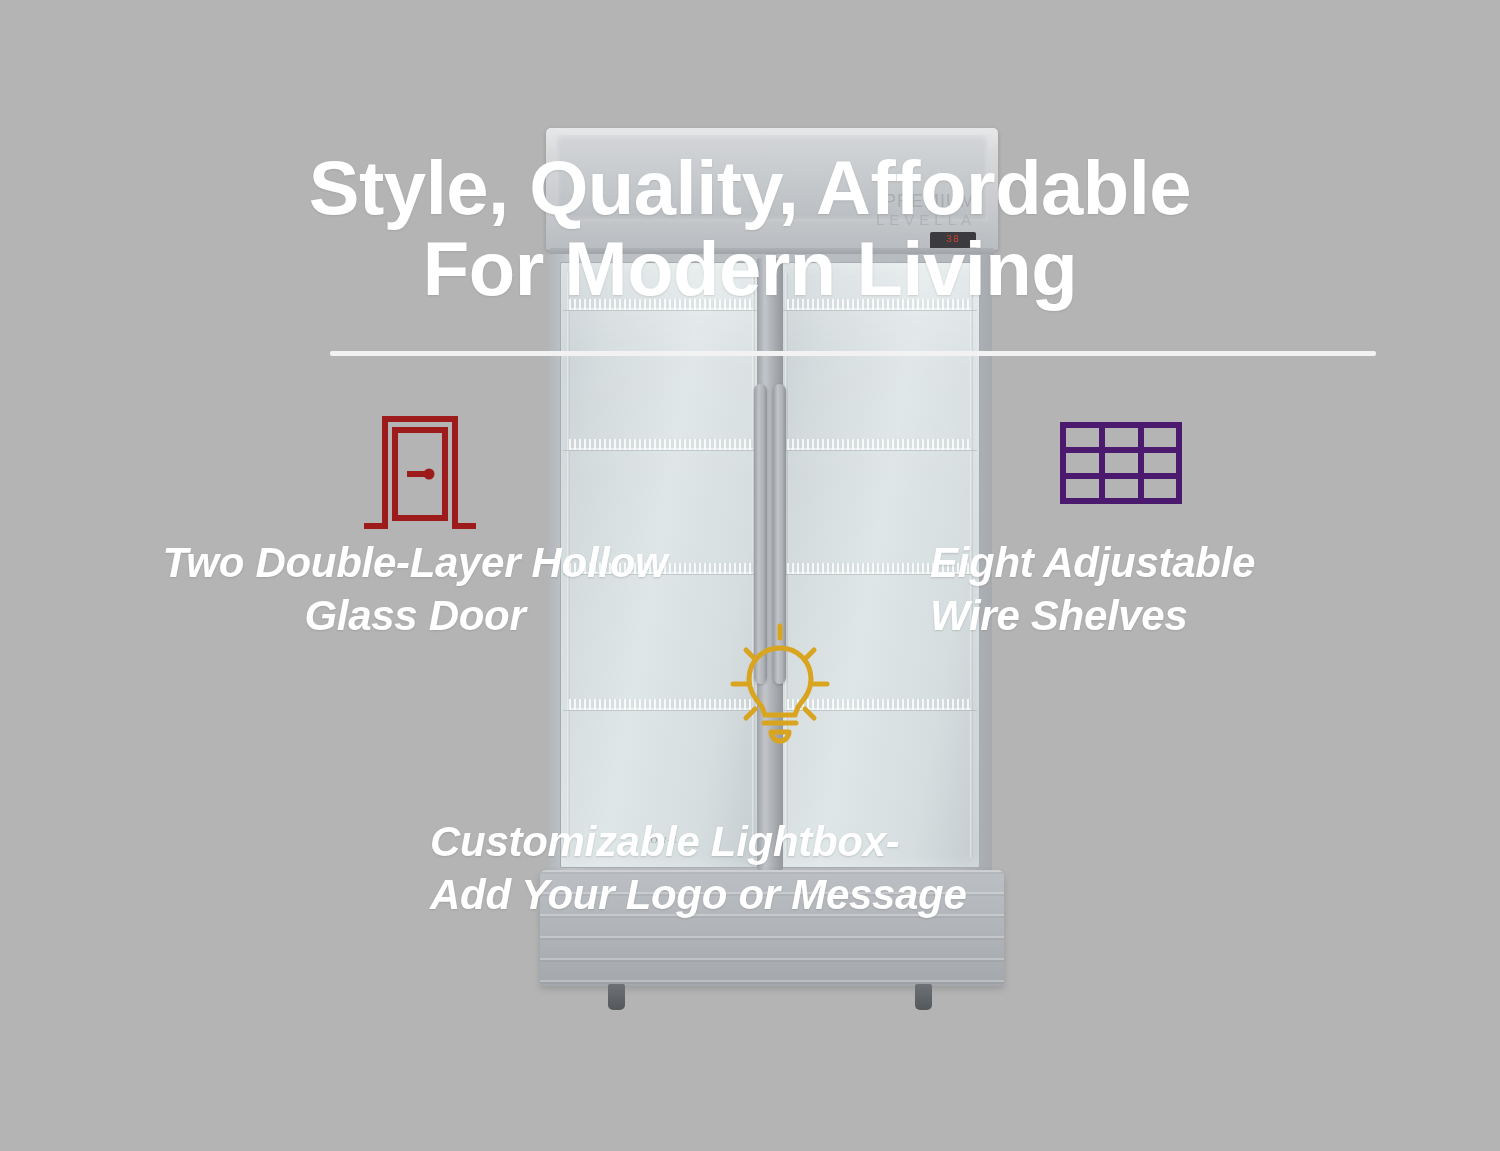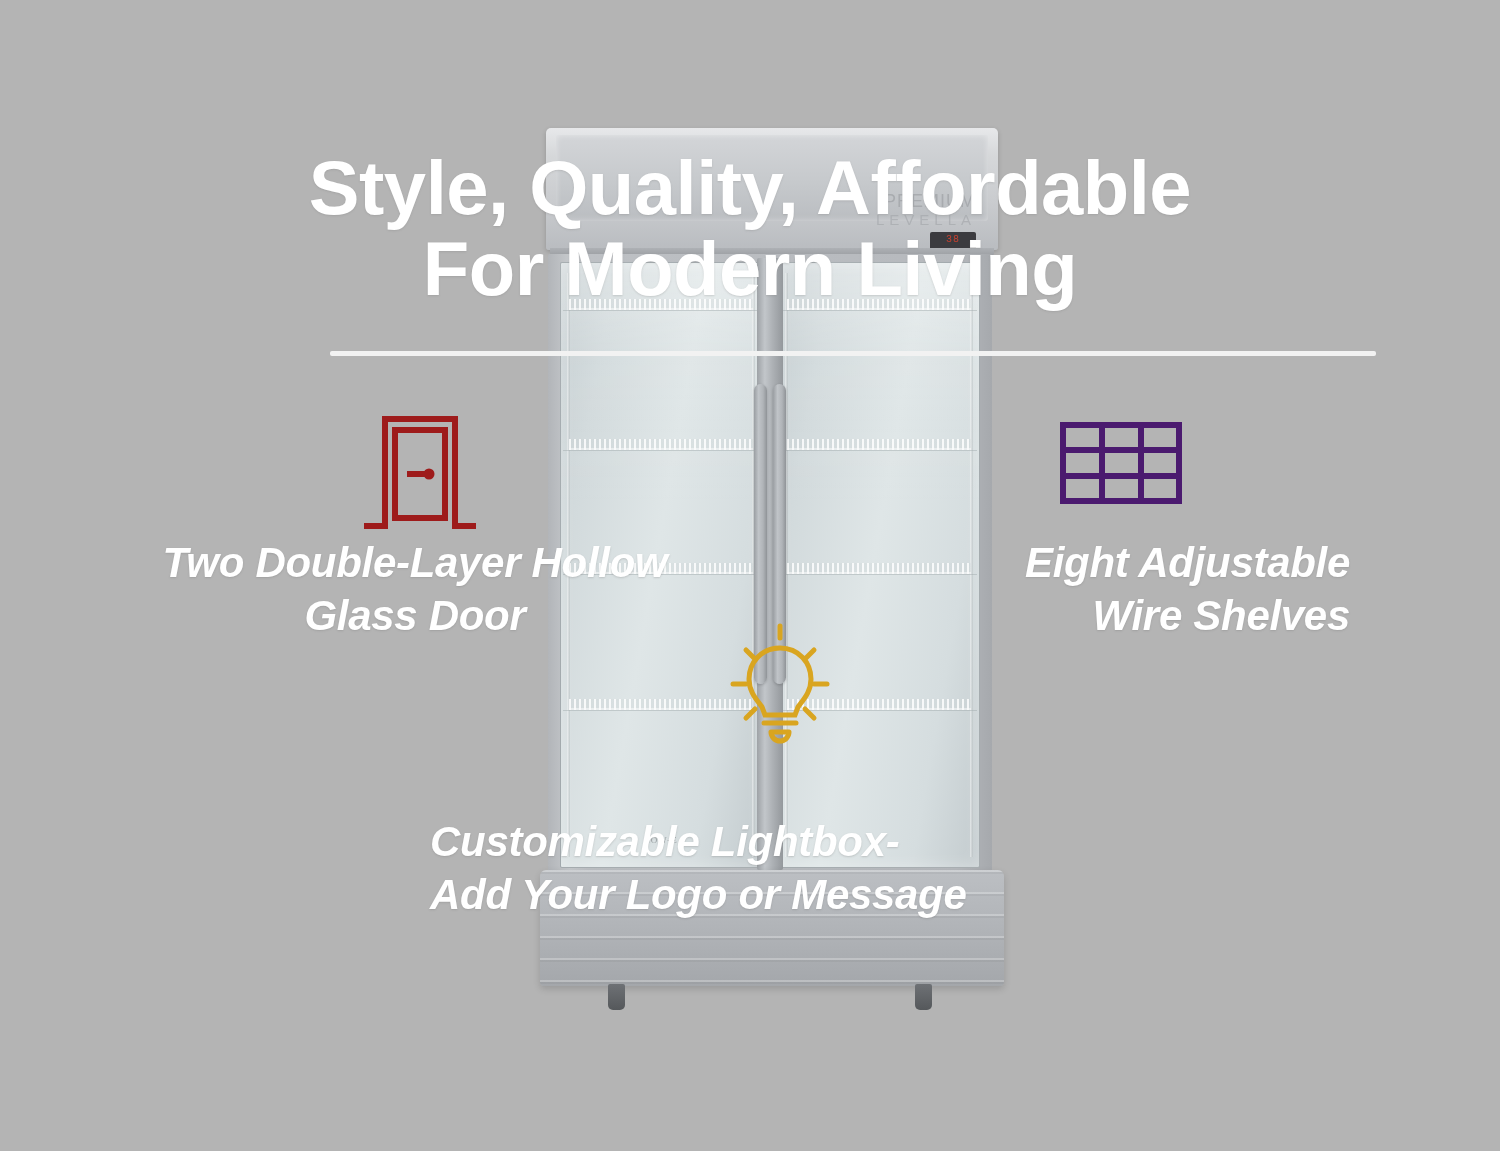--- a/index.html
+++ b/index.html
@@ -247,21 +247,21 @@
     color: #ffffff;
     font-style: italic;
     font-weight: bold;
     font-size: 42px;
     line-height: 1.26;
     letter-spacing: -0.3px;
     white-space: pre-line;
     text-shadow: 0 1px 2px rgba(110,110,110,0.28);
   }
   #feat-door-text   { left: 95px;  top: 537px;  width: 640px; text-align: center; }
-  #feat-shelf-text  { left: 930px; top: 537px;  width: 420px; text-align: right; }
+  #feat-shelf-text  { left: 930px; top: 537px;  width: 420px; text-align: left; }
   #feat-light-text  { left: 430px; top: 788px;  width: 700px; text-align: left; margin-top: 28px; }
 
   .icon-box { position: absolute; }
   #icon-door  { left: 364px;  top: 412px; }
   #icon-shelf { left: 1060px; top: 422px; }
   #icon-light { left: 725px;  top: 622px; }
 </style>
 </head>
 <body>
 

